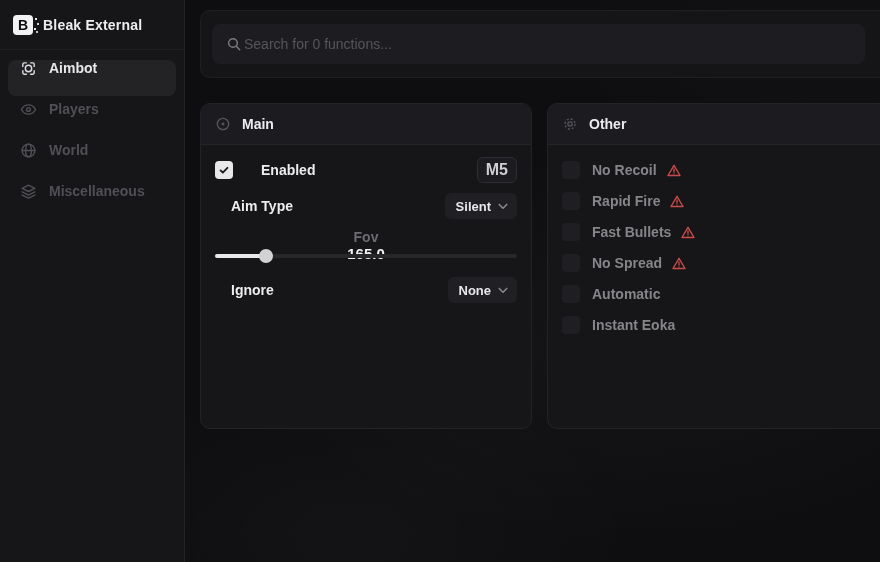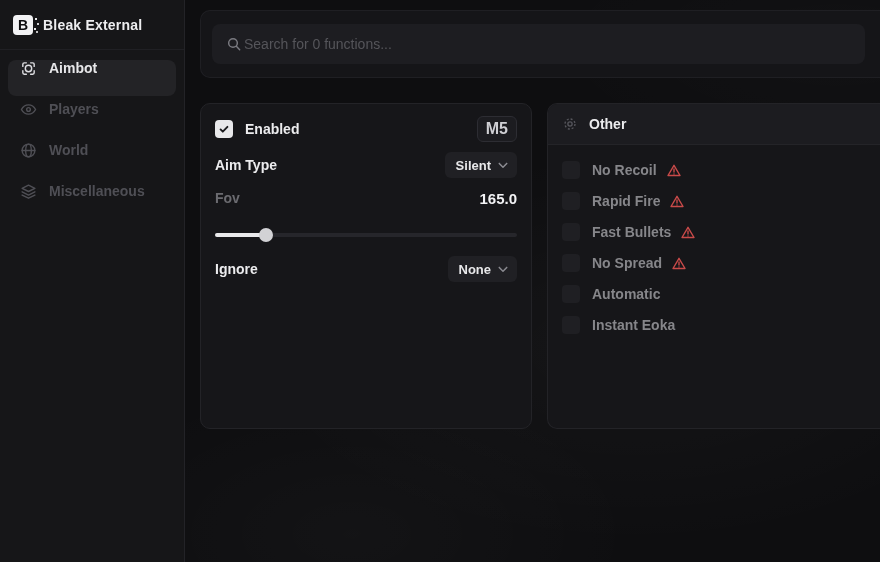--- a/index.html
+++ b/index.html
@@ -72,21 +72,21 @@
   .panel.main { width:332px; min-width:332px; }
   .panel.other { flex:1; margin-right:-14px; border-radius:10px 0 0 10px; border-right:none; }
   .panel-header {
     height:41px; background:#1c1c20; border-bottom:1px solid #242428;
     display:flex; align-items:center; gap:11px; padding:0 14px;
   }
   .panel-title { font-size:14px; font-weight:bold; color:#ececee; }
   .panel-body { padding:12px 14px; display:flex; flex-direction:column; }
 
   .row { display:flex; align-items:center; height:26px; margin-bottom:10px; }
-  .row .label { font-size:14px; font-weight:600; color:#ececee; }
+  .row .label { font-size:14px; font-weight:600; color:#ececee;margin-left:16px; }
   .row .spacer { flex:1; }
 
   .checkbox {
     width:18px; height:18px; border-radius:4px; margin-right:12px;
     background:#202025; display:flex; align-items:center; justify-content:center;
     cursor:pointer; flex:0 0 auto;
   }
   .checkbox.checked { background:#e8e8ea; }
 
   .keybind {
@@ -94,21 +94,21 @@
     background:#1c1c20; border:1px solid #2d2d33; border-radius:6px;
     font-size:16px; font-weight:bold; color:#cfcfd3;
     display:flex; align-items:center; justify-content:center; cursor:pointer;
   }
   .dropdown {
     height:26px; padding:0 9px 0 11px; background:#202024; border-radius:6px;
     display:flex; align-items:center; gap:7px; cursor:pointer;
   }
   .dropdown .dd-value { font-size:13px; font-weight:600; color:#e8e8ea; }
 
-  .fov-label-row { height:20px; margin-bottom:20px; }
+  .fov-label-row { height:20px; margin-bottom:0;flex-direction:column; }
   .fov-label { font-size:14px; font-weight:600; color:#6b6b70; }
   .fov-value { font-size:15px; font-weight:bold; color:#f2f2f4; }
   .slider-row { height:14px; margin-bottom:14px; position:relative; display:flex; align-items:center; cursor:pointer; }
   .slider-track { width:100%; height:4px; border-radius:2px; background:#26262b; position:relative; }
   .slider-fill { height:4px; border-radius:2px; background:#e9e9eb; }
   .slider-thumb {
     width:14px; height:14px; border-radius:50%; background:#d2d2d5;
     position:absolute; top:50%; transform:translate(-50%,-50%);
   }
 
@@ -180,20 +180,29 @@
           <path d="M15.5 15.5L20.5 20.5"></path>
         </svg>
       </span>
       <input type="text" placeholder="Search for 0 functions..." style="">
     </div>
   </div>
 
   <div class="panels">
 
     <section class="panel main">
+      <div class="panel-header">
+        <span>
+          <svg width="16" height="16" viewBox="0 0 24 24" fill="none" stroke="#56565c" stroke-width="2">
+            <circle cx="12" cy="12" r="8.5"></circle>
+            <circle cx="12" cy="12" r="2.2" fill="#56565c" stroke="none"></circle>
+          </svg>
+        </span>
+        <span class="panel-title">Main</span>
+      </div>
       <div class="panel-body">
 
         <div class="row">
           <span class="checkbox checked">
             <svg width="12" height="12" viewBox="0 0 14 14" fill="none" stroke="#1b1b1e" stroke-width="2.2" stroke-linecap="round" stroke-linejoin="round">
                 <path d="M3 7.5l2.6 2.6L11 4.5"></path>
               </svg>
           </span>
           <span class="label">Enabled</span>
           <span class="spacer"></span>

